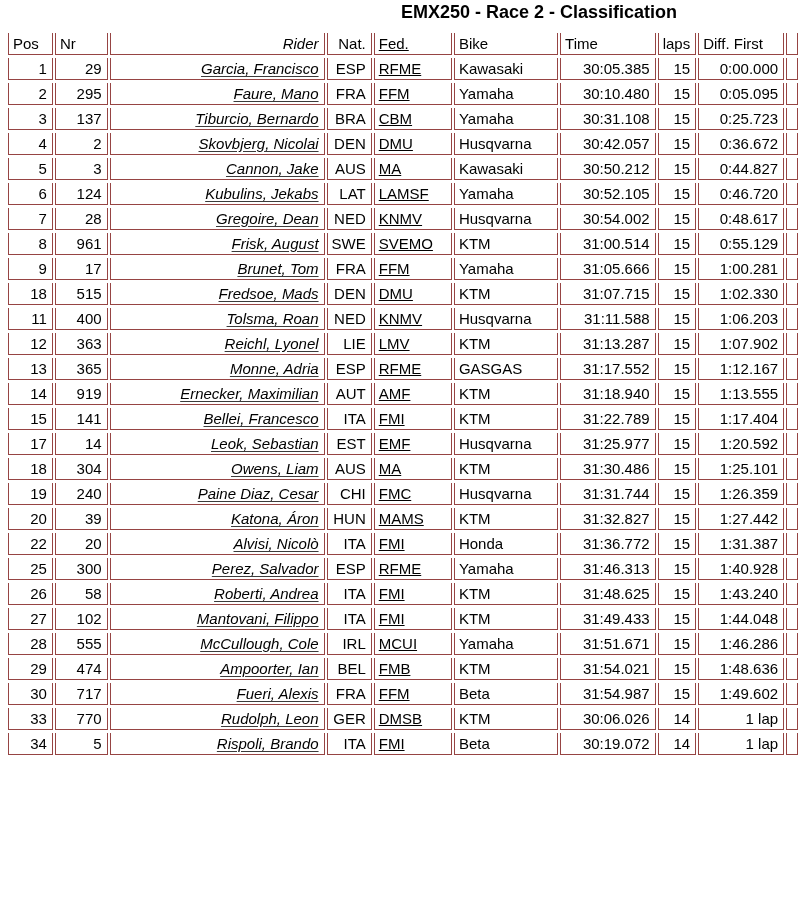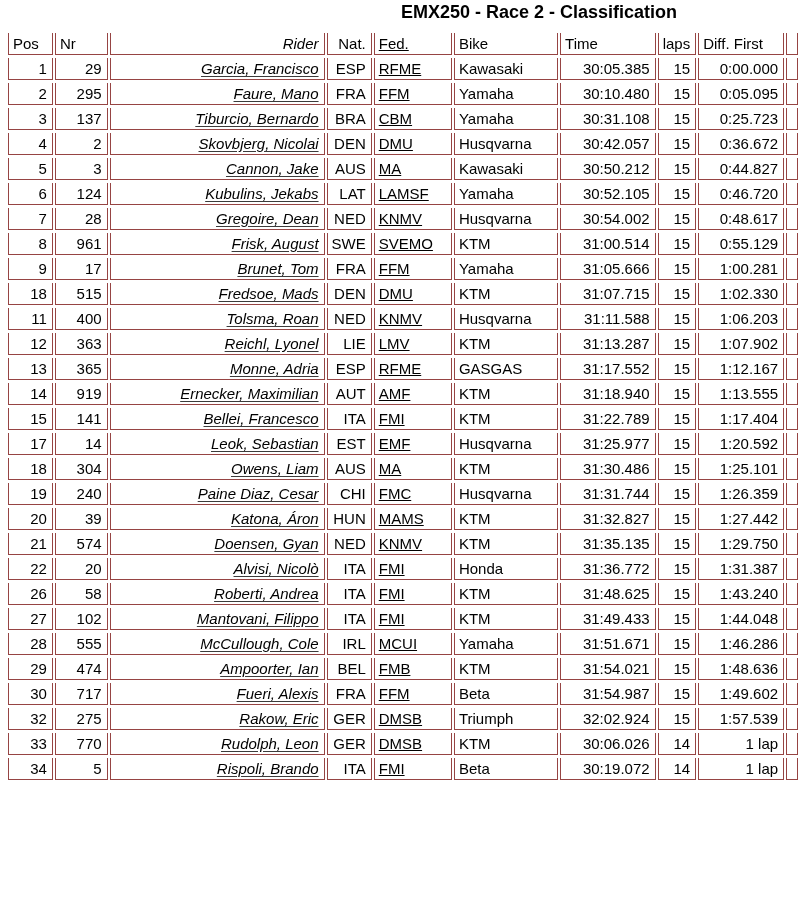--- a/index.html
+++ b/index.html
@@ -308,44 +308,44 @@
           <td class="c-rider">Katona, Áron</td>
           <td class="c-nat">HUN</td>
           <td class="c-fed">MAMS</td>
           <td class="c-bike">KTM</td>
           <td class="c-time">31:32.827</td>
           <td class="c-laps">15</td>
           <td class="c-diff">1:27.442</td>
           <td class="c-filler"></td>
         </tr>
         <tr>
-          <td class="c-pos">21</td>
-          <td class="c-nr">574</td>
-          <td class="c-rider">Doensen, Gyan</td>
-          <td class="c-nat">NED</td>
-          <td class="c-fed">KNMV</td>
-          <td class="c-bike">KTM</td>
-          <td class="c-time">31:35.135</td>
-          <td class="c-laps">15</td>
-          <td class="c-diff">1:29.750</td>
-          <td class="c-filler"></td>
-        </tr>
-        <tr>
           <td class="c-pos">22</td>
           <td class="c-nr">20</td>
           <td class="c-rider">Alvisi, Nicolò</td>
           <td class="c-nat">ITA</td>
           <td class="c-fed">FMI</td>
           <td class="c-bike">Honda</td>
           <td class="c-time">31:36.772</td>
           <td class="c-laps">15</td>
           <td class="c-diff">1:31.387</td>
           <td class="c-filler"></td>
         </tr>
         <tr>
+          <td class="c-pos">25</td>
+          <td class="c-nr">300</td>
+          <td class="c-rider">Perez, Salvador</td>
+          <td class="c-nat">ESP</td>
+          <td class="c-fed">RFME</td>
+          <td class="c-bike">Yamaha</td>
+          <td class="c-time">31:46.313</td>
+          <td class="c-laps">15</td>
+          <td class="c-diff">1:40.928</td>
+          <td class="c-filler"></td>
+        </tr>
+        <tr>
           <td class="c-pos">26</td>
           <td class="c-nr">58</td>
           <td class="c-rider">Roberti, Andrea</td>
           <td class="c-nat">ITA</td>
           <td class="c-fed">FMI</td>
           <td class="c-bike">KTM</td>
           <td class="c-time">31:48.625</td>
           <td class="c-laps">15</td>
           <td class="c-diff">1:43.240</td>
           <td class="c-filler"></td>
@@ -389,32 +389,20 @@
         <tr>
           <td class="c-pos">30</td>
           <td class="c-nr">717</td>
           <td class="c-rider">Fueri, Alexis</td>
           <td class="c-nat">FRA</td>
           <td class="c-fed">FFM</td>
           <td class="c-bike">Beta</td>
           <td class="c-time">31:54.987</td>
           <td class="c-laps">15</td>
           <td class="c-diff">1:49.602</td>
-          <td class="c-filler"></td>
-        </tr>
-        <tr>
-          <td class="c-pos">32</td>
-          <td class="c-nr">275</td>
-          <td class="c-rider">Rakow, Eric</td>
-          <td class="c-nat">GER</td>
-          <td class="c-fed">DMSB</td>
-          <td class="c-bike">Triumph</td>
-          <td class="c-time">32:02.924</td>
-          <td class="c-laps">15</td>
-          <td class="c-diff">1:57.539</td>
           <td class="c-filler"></td>
         </tr>
         <tr>
           <td class="c-pos">33</td>
           <td class="c-nr">770</td>
           <td class="c-rider">Rudolph, Leon</td>
           <td class="c-nat">GER</td>
           <td class="c-fed">DMSB</td>
           <td class="c-bike">KTM</td>
           <td class="c-time">30:06.026</td>

